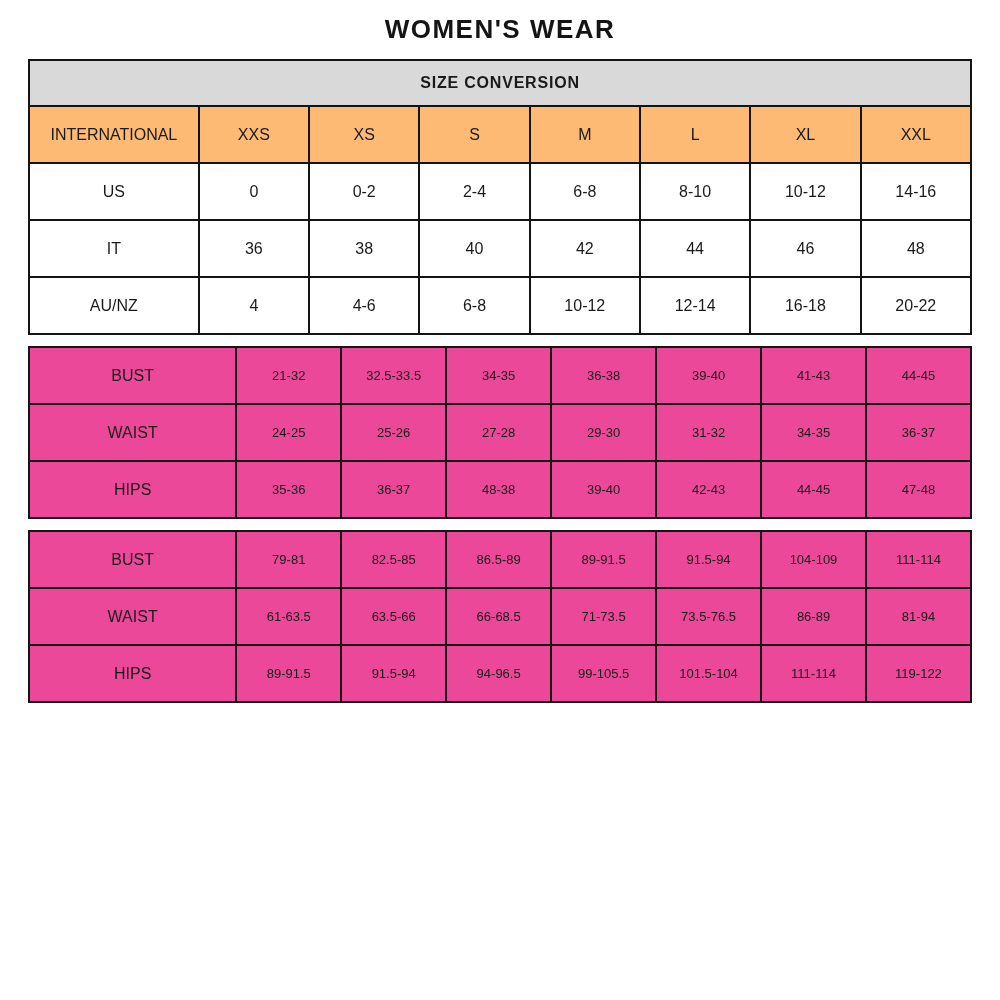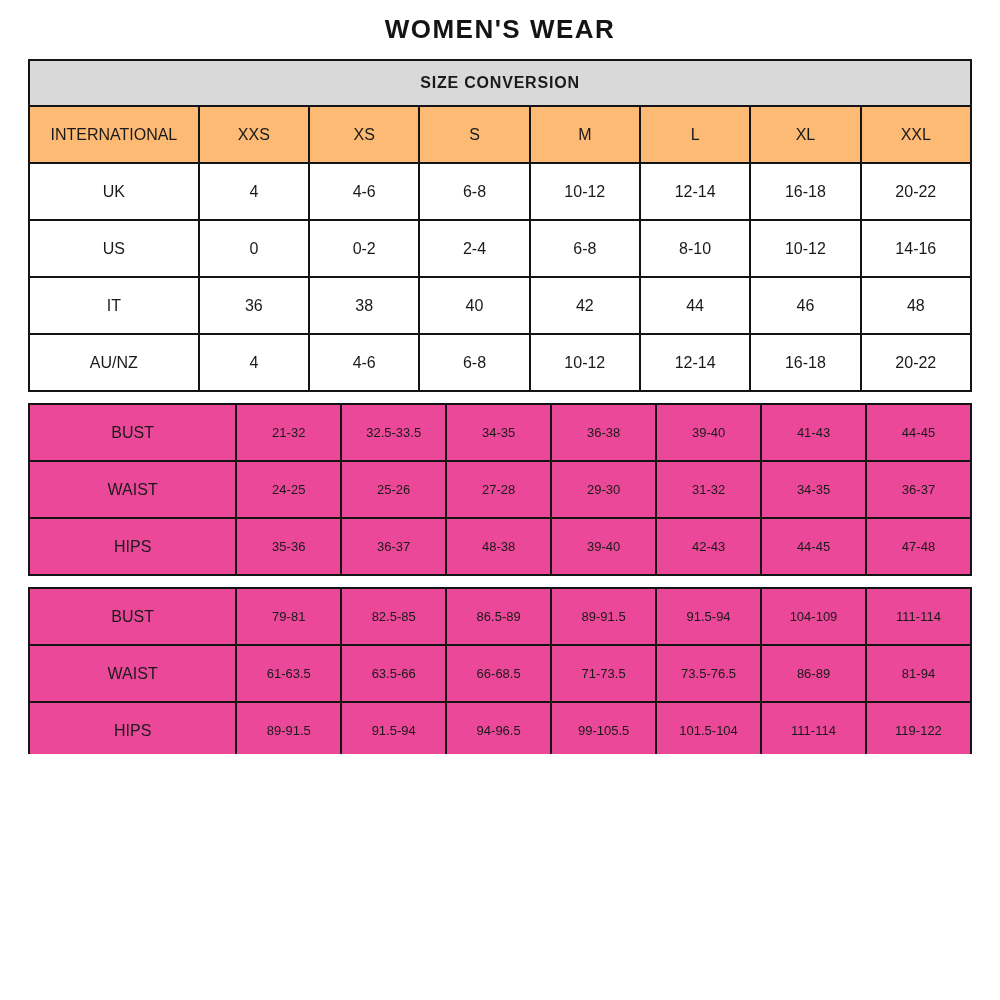--- a/index.html
+++ b/index.html
@@ -4,21 +4,21 @@
 <style>
   html, body {
     margin: 0;
     padding: 0;
     background: #ffffff;
     font-family: "Liberation Sans", "DejaVu Sans", sans-serif;
     color: #1a1a1a;
   }
   .page {
     width: 1000px;
-    height: 754px;
+    height: 1000px;
     box-sizing: border-box;
     padding: 10px 28px 14px 28px;
     background: #ffffff;
   }
   .page-title {
     text-align: center;
     font-size: 26px;
     font-weight: bold;
     letter-spacing: 1.5px;
     margin: 4px 0 14px 0;
@@ -105,30 +105,20 @@
           <th>INTERNATIONAL</th>
           <th>XXS</th>
           <th>XS</th>
           <th>S</th>
           <th>M</th>
           <th>L</th>
           <th>XL</th>
           <th>XXL</th>
         </tr>
         <tr class="data-row">
-          <td class="rowlabel">UK</td>
-          <td>4</td>
-          <td>4-6</td>
-          <td>6-8</td>
-          <td>10-12</td>
-          <td>12-14</td>
-          <td>16-18</td>
-          <td>20-22</td>
-        </tr>
-        <tr class="data-row">
           <td class="rowlabel">US</td>
           <td>0</td>
           <td>0-2</td>
           <td>2-4</td>
           <td>6-8</td>
           <td>8-10</td>
           <td>10-12</td>
           <td>14-16</td>
         </tr>
         <tr class="data-row">

